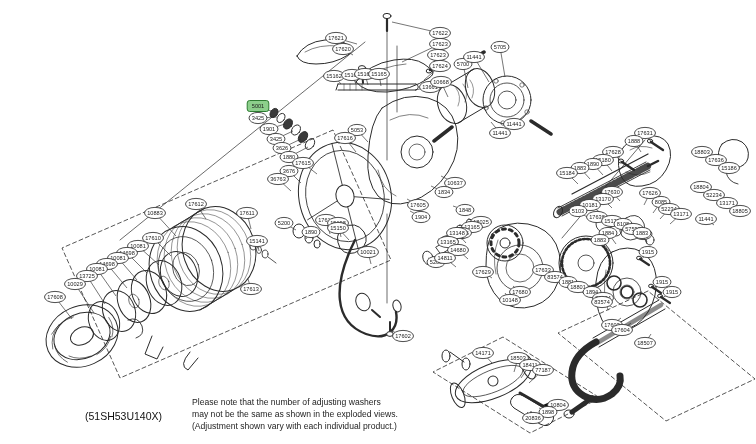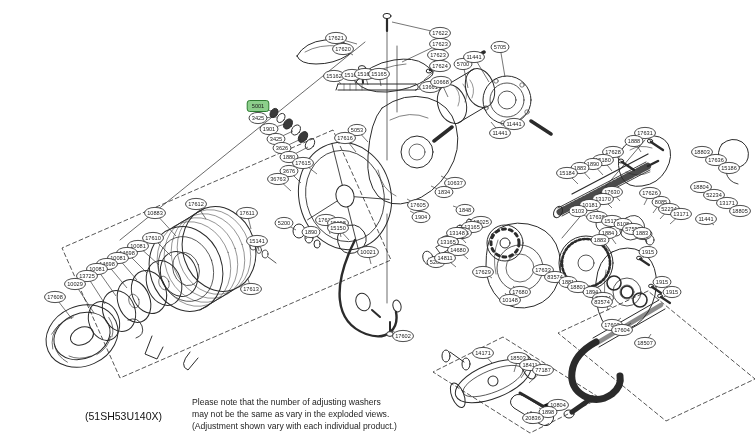--- a/index.html
+++ b/index.html
@@ -813,16 +813,16 @@
           <line x1="55" y1="297" x2="72" y2="319" stroke="#2b2b2b" stroke-width=".65"></line>
           <ellipse cx="55" cy="297" rx="10.5" ry="5.6" fill="#ffffff" stroke="#3a3a3a" stroke-width=".9"></ellipse>
           <text x="55" y="299" class="co">17608</text>
         </g>
       </g>
 </svg>
 
 <div class="model">(51SH53U140X)</div>
 <div class="note">
   <div>Please note that the number of adjusting washers</div>
-  <div>may not be the same as vary in the exploded views.</div>
+  <div>may not be the same as shown in the exploded views.</div>
   <div>(Adjustment shown vary with each individual product.)</div>
 </div>
 </div>
 
 </body></html>

